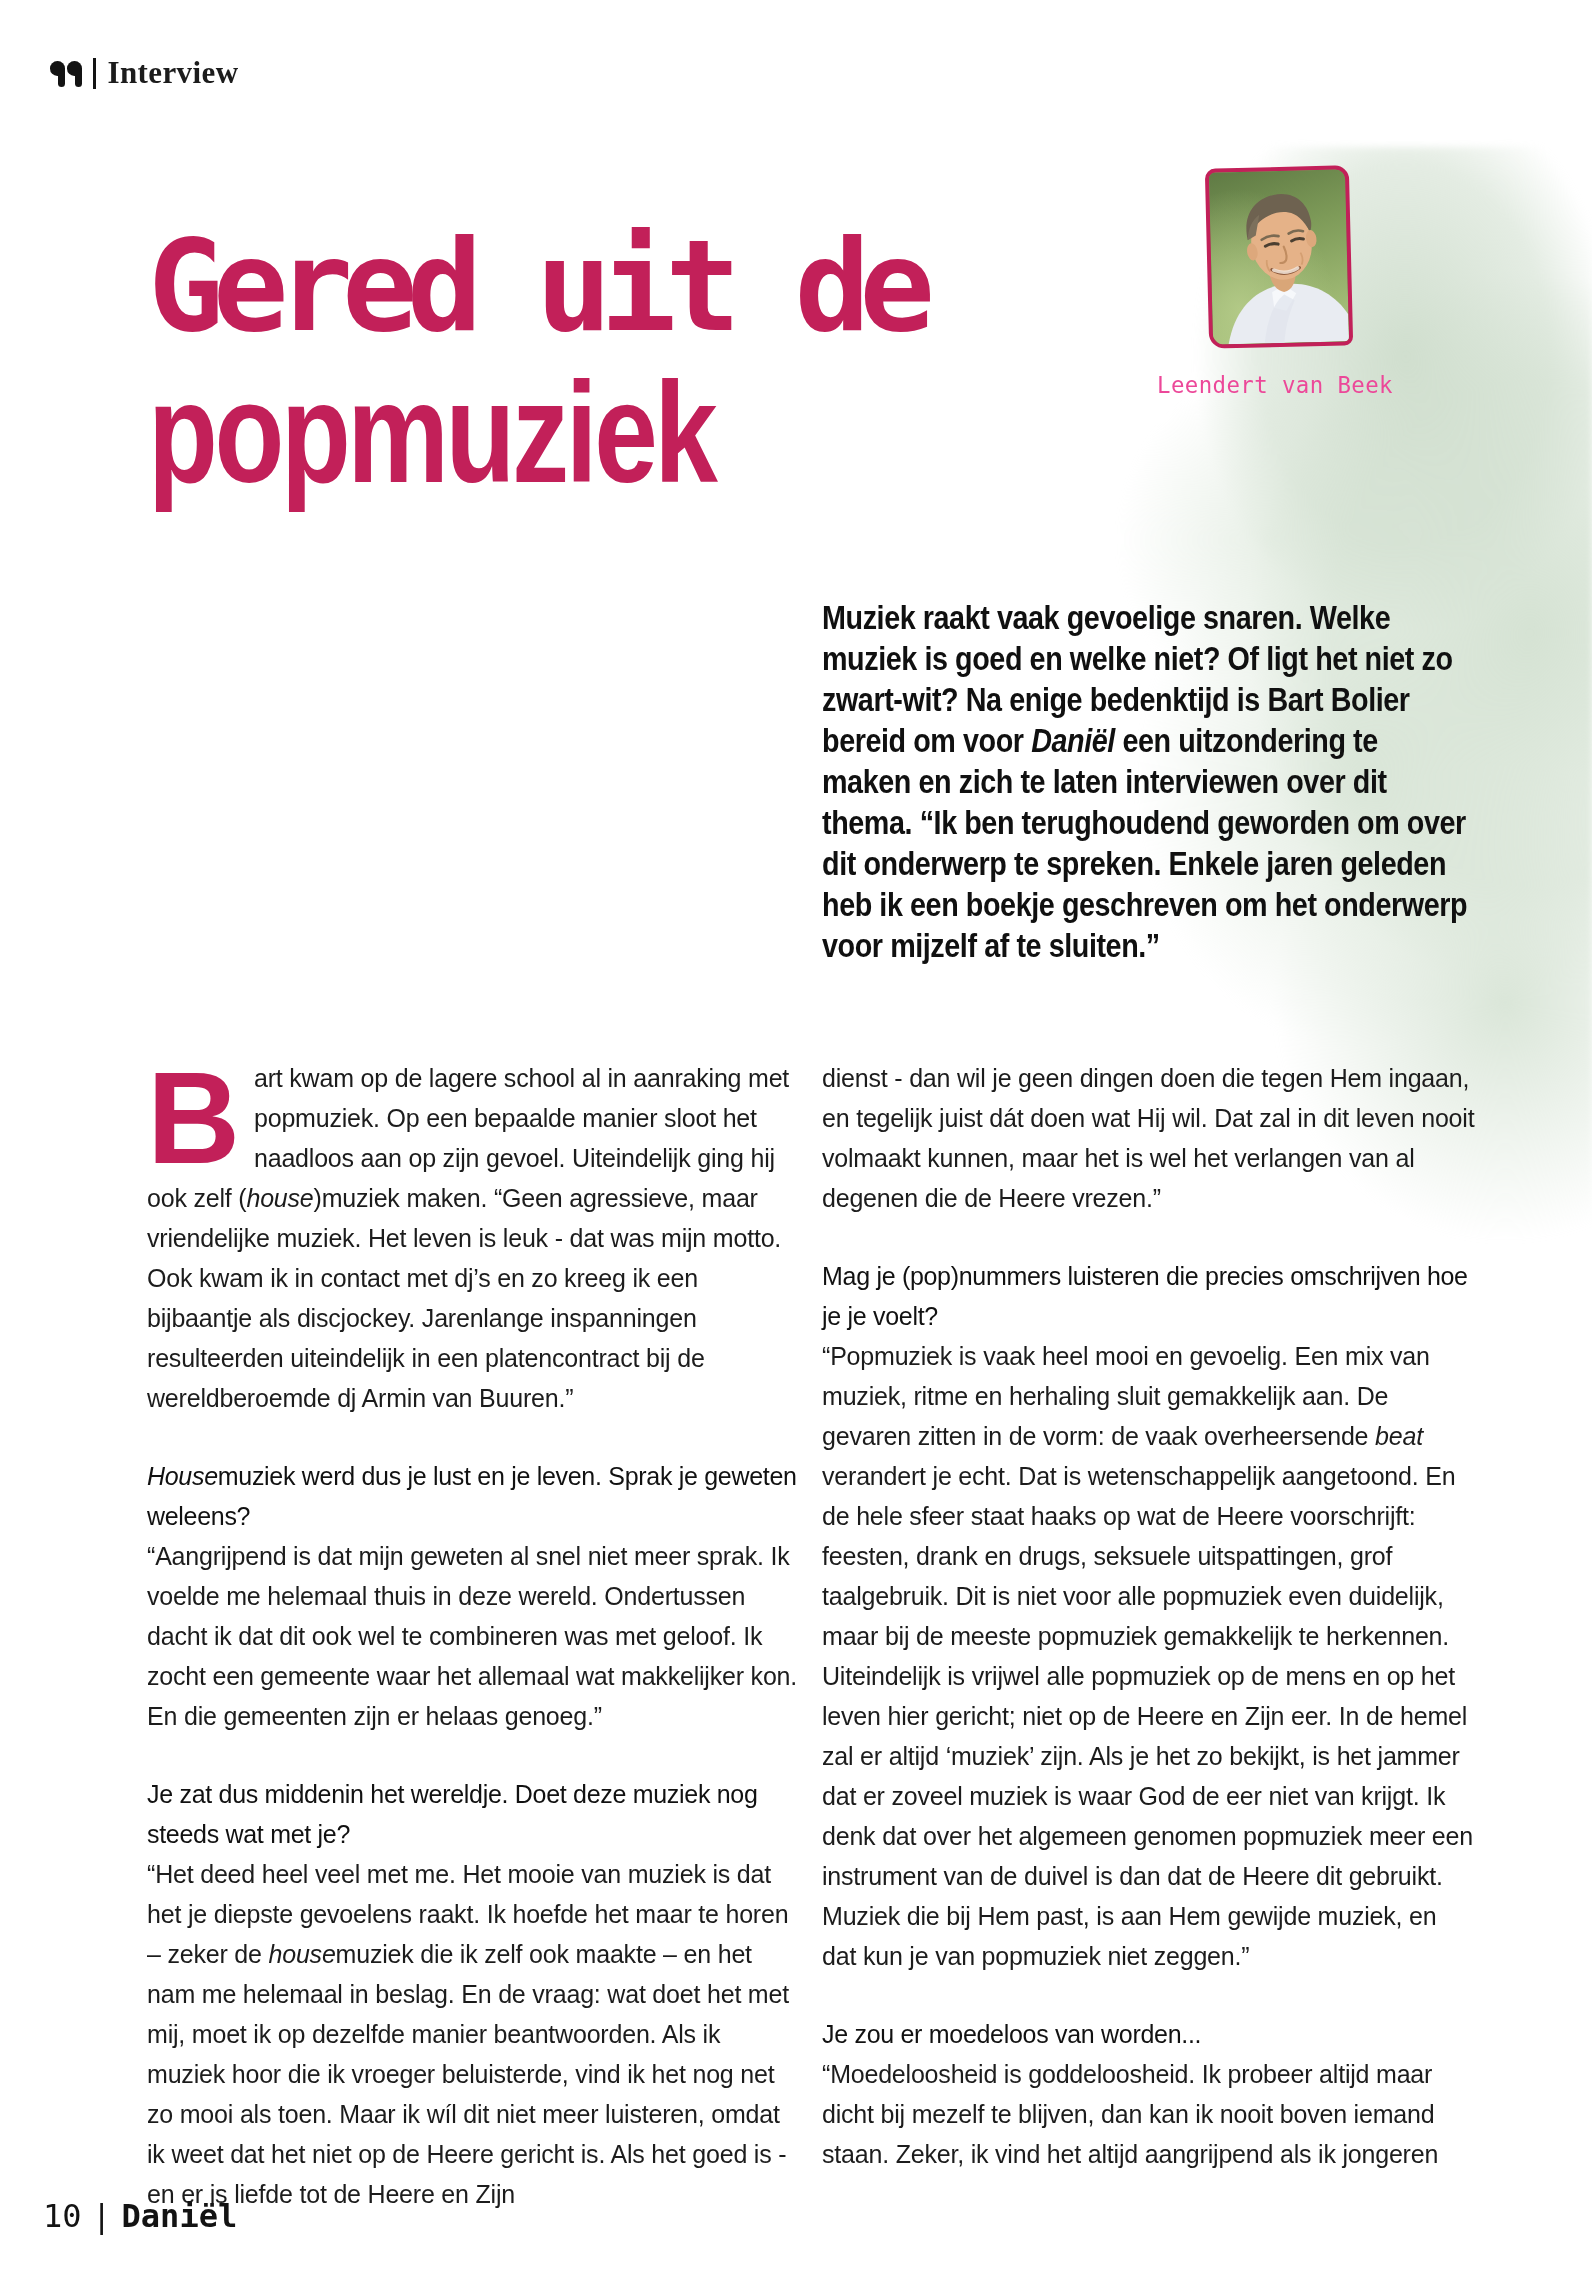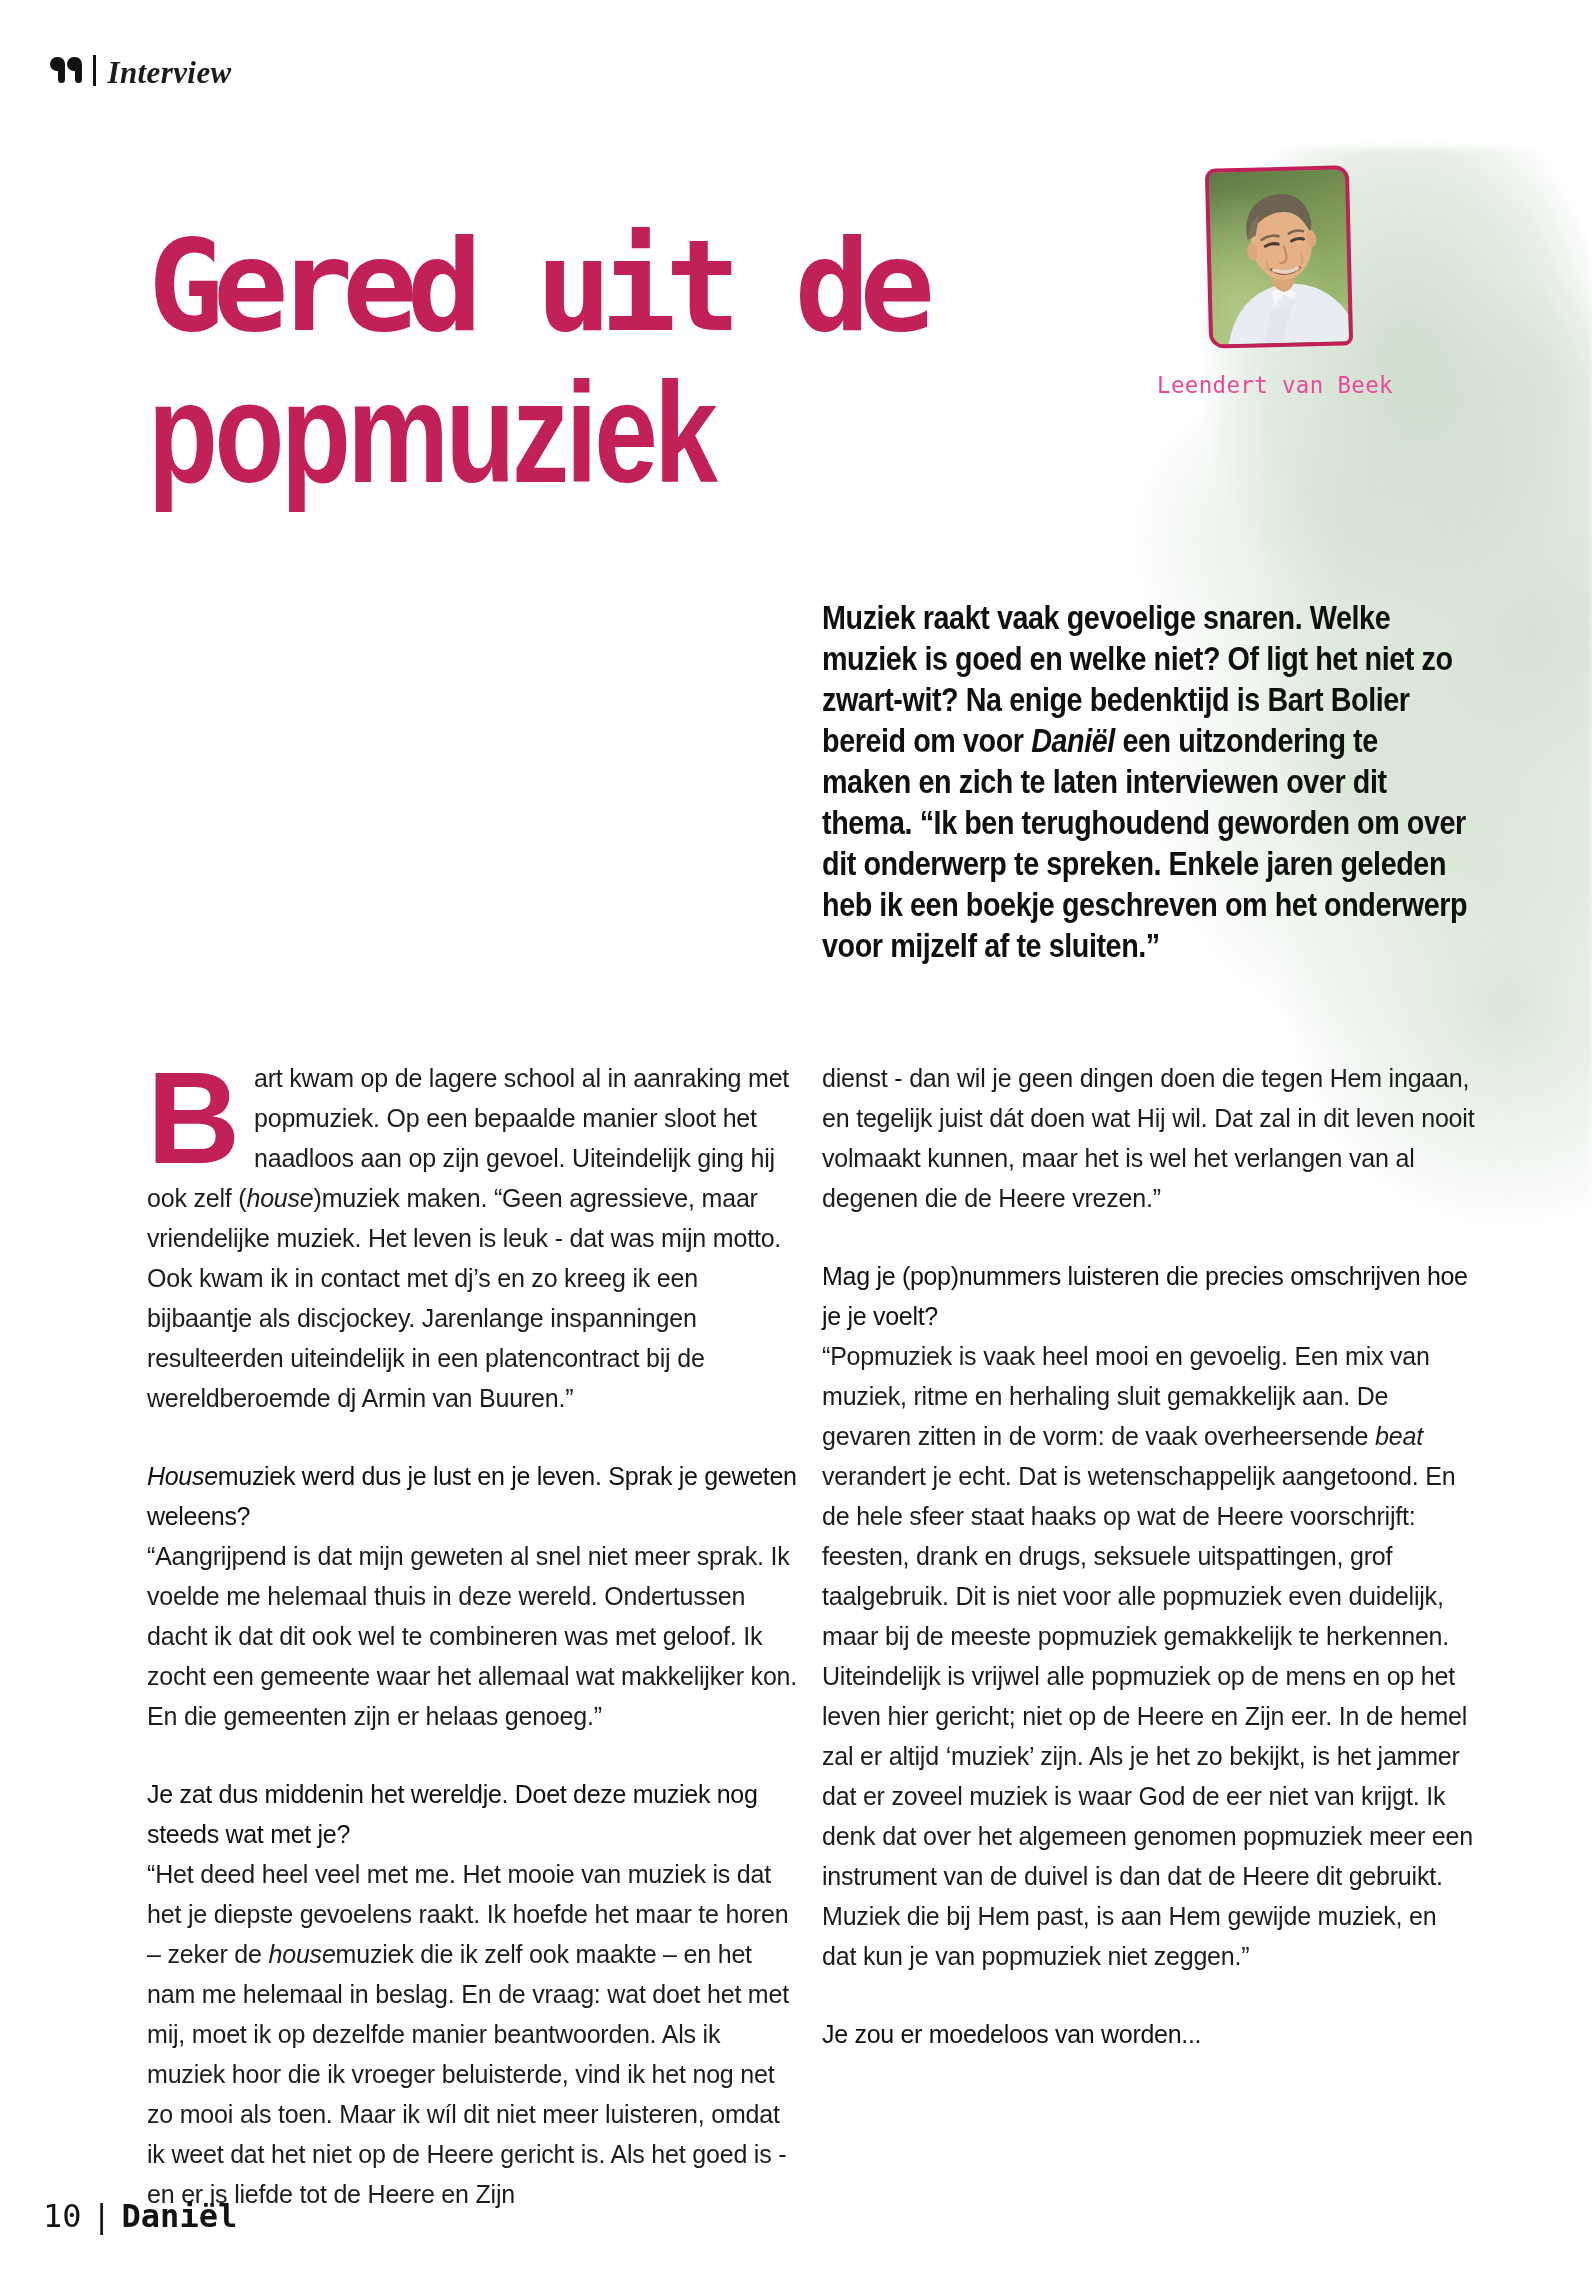--- a/index.html
+++ b/index.html
@@ -13,21 +13,21 @@
     background:
       radial-gradient(ellipse 42% 30% at 70% 18%, rgba(206,221,204,.95) 0%, rgba(206,221,204,.55) 55%, rgba(206,221,204,0) 80%),
       radial-gradient(ellipse 55% 38% at 90% 42%, rgba(211,225,209,.95) 0%, rgba(211,225,209,.55) 58%, rgba(211,225,209,0) 82%),
       radial-gradient(ellipse 46% 30% at 62% 55%, rgba(219,231,217,.85) 0%, rgba(219,231,217,0) 76%),
       radial-gradient(ellipse 50% 28% at 86% 74%, rgba(214,227,212,.9) 0%, rgba(214,227,212,0) 74%),
       radial-gradient(ellipse 30% 18% at 48% 34%, rgba(222,233,220,.7) 0%, rgba(222,233,220,0) 80%);
     filter:blur(3.5px);
     pointer-events:none;
   }
   
-  .kicker{position:absolute;left:50px;top:55px;display:flex;gap:11px;font-style:italic;}
+  .kicker{position:absolute;left:50px;top:55px;display:flex;align-items:center;gap:11px;}
   .qicon{display:flex;gap:2.6px;padding-top:1.7px;}
   .qm{position:relative;width:14.7px;height:26px;}
   .qm::before{content:"";position:absolute;left:0;top:0;width:14.7px;height:14.7px;border-radius:50%;background:#131313;}
   .qm::after{content:"";position:absolute;right:0;top:7px;width:7px;height:19px;background:#131313;border-radius:0 0 3.5px 3.5px;}
   .kicker-bar{width:3.5px;height:31px;background:#131313;}
   .kicker-label{font-family:"Liberation Serif",serif;font-weight:700;font-size:31px;letter-spacing:0.4px;}
   
   .title{position:absolute;left:148px;top:219px;color:var(--accent);}
   .title-mono{font-family:"DejaVu Sans Mono",monospace;font-weight:700;font-size:126px;line-height:135px;letter-spacing:-11.2px;white-space:nowrap;}
   .title-heavy{font-family:"Liberation Sans",sans-serif;font-weight:700;font-size:143px;line-height:129px;letter-spacing:-4.3px;transform:scaleX(.80);transform-origin:left center;margin-top:14px;white-space:nowrap;}
@@ -142,20 +142,21 @@
       <p class="question"><i>House</i>muziek werd dus je lust en je leven. Sprak je geweten weleens?</p>
       <p class="para">“Aangrijpend is dat mijn geweten al snel niet meer sprak. Ik voelde me helemaal thuis in deze wereld. Ondertussen dacht ik dat dit ook wel te combineren was met geloof. Ik zocht een gemeente waar het allemaal wat makkelijker kon. En die gemeenten zijn er helaas genoeg.”</p>
       <p class="question">Je zat dus middenin het wereldje. Doet deze muziek nog steeds wat met je?</p>
       <p class="para">“Het deed heel veel met me. Het mooie van muziek is dat het je diepste gevoelens raakt. Ik hoefde het maar te horen – zeker de <i>house</i>muziek die ik zelf ook maakte – en het nam me helemaal in beslag. En de vraag: wat doet het met mij, moet ik op dezelfde manier beantwoorden. Als ik muziek hoor die ik vroeger beluisterde, vind ik het nog net zo mooi als toen. Maar ik wíl dit niet meer luisteren, omdat ik weet dat het niet op de Heere gericht is. Als het goed is - en er is liefde tot de Heere en Zijn</p>
     </div>
   <div class="column right" id="col-right">
       <p class="para">dienst - dan wil je geen dingen doen die tegen Hem ingaan, en tegelijk juist dát doen wat Hij wil. Dat zal in dit leven nooit volmaakt kunnen, maar het is wel het verlangen van al degenen die de Heere vrezen.”</p>
       <p class="question">Mag je (pop)nummers luisteren die precies omschrijven hoe je je voelt?</p>
       <p class="para">“Popmuziek is vaak heel mooi en gevoelig. Een mix van muziek, ritme en herhaling sluit gemakkelijk aan. De gevaren zitten in de vorm: de vaak overheersende <i>beat</i> verandert je echt. Dat is wetenschappelijk aangetoond. En de hele sfeer staat haaks op wat de Heere voorschrijft: feesten, drank en drugs, seksuele uitspattingen, grof taalgebruik. Dit is niet voor alle popmuziek even duidelijk, maar bij de meeste popmuziek gemakkelijk te herkennen. Uiteindelijk is vrijwel alle popmuziek op de mens en op het leven hier gericht; niet op de Heere en Zijn eer. In de hemel zal er altijd ‘muziek’ zijn. Als je het zo bekijkt, is het jammer dat er zoveel muziek is waar God de eer niet van krijgt. Ik denk dat over het algemeen genomen popmuziek meer een instrument van de duivel is dan dat de Heere dit gebruikt. Muziek die bij Hem past, is aan Hem gewijde muziek, en dat kun je van popmuziek niet zeggen.”</p>
       <p class="question">Je zou er moedeloos van worden...</p>
+      <p class="para">“Moedeloosheid is goddeloosheid. Ik probeer altijd maar dicht bij mezelf te blijven, dan kan ik nooit boven iemand staan. Zeker, ik vind het altijd aangrijpend als ik jongeren</p>
     </div>
 
   <div class="footer">
     <span>10</span>
     <span>|</span>
     <span class="mag">Daniël</span>
   </div>
 
 </div>
 

